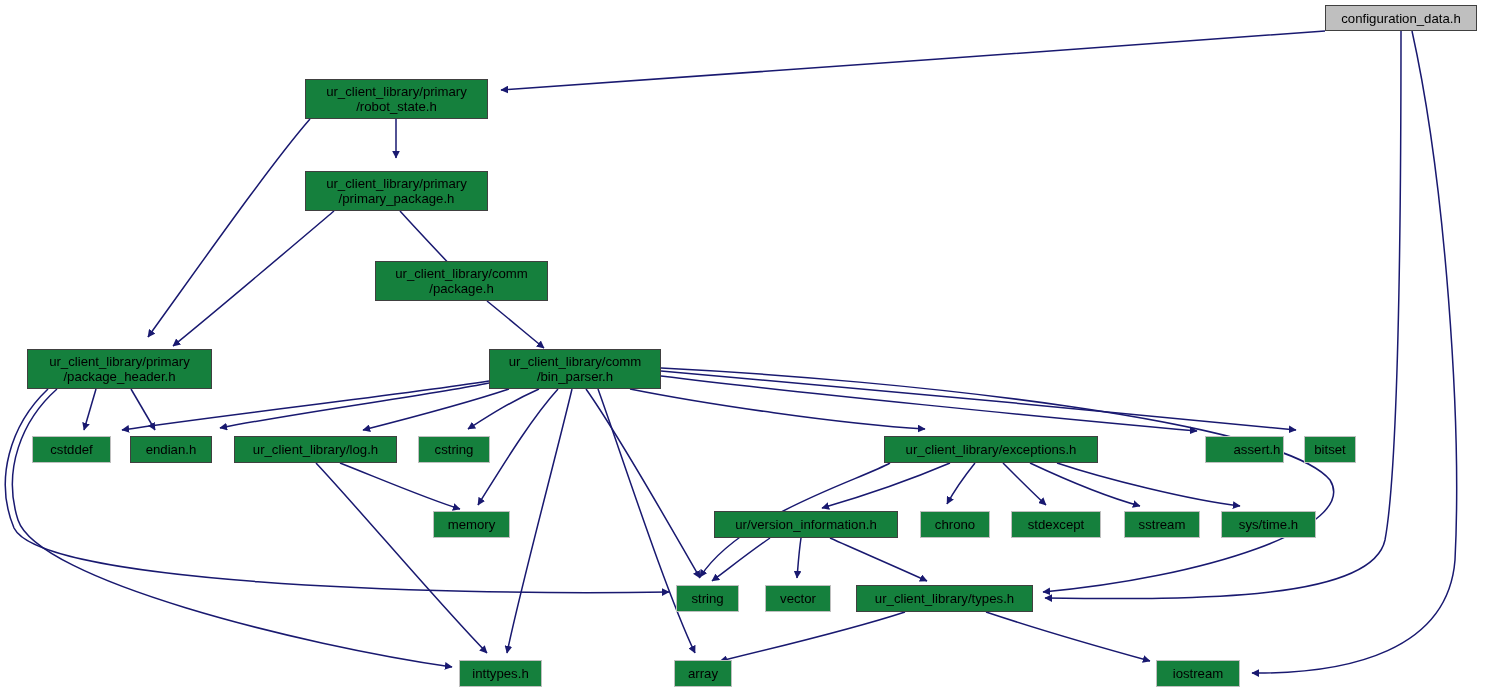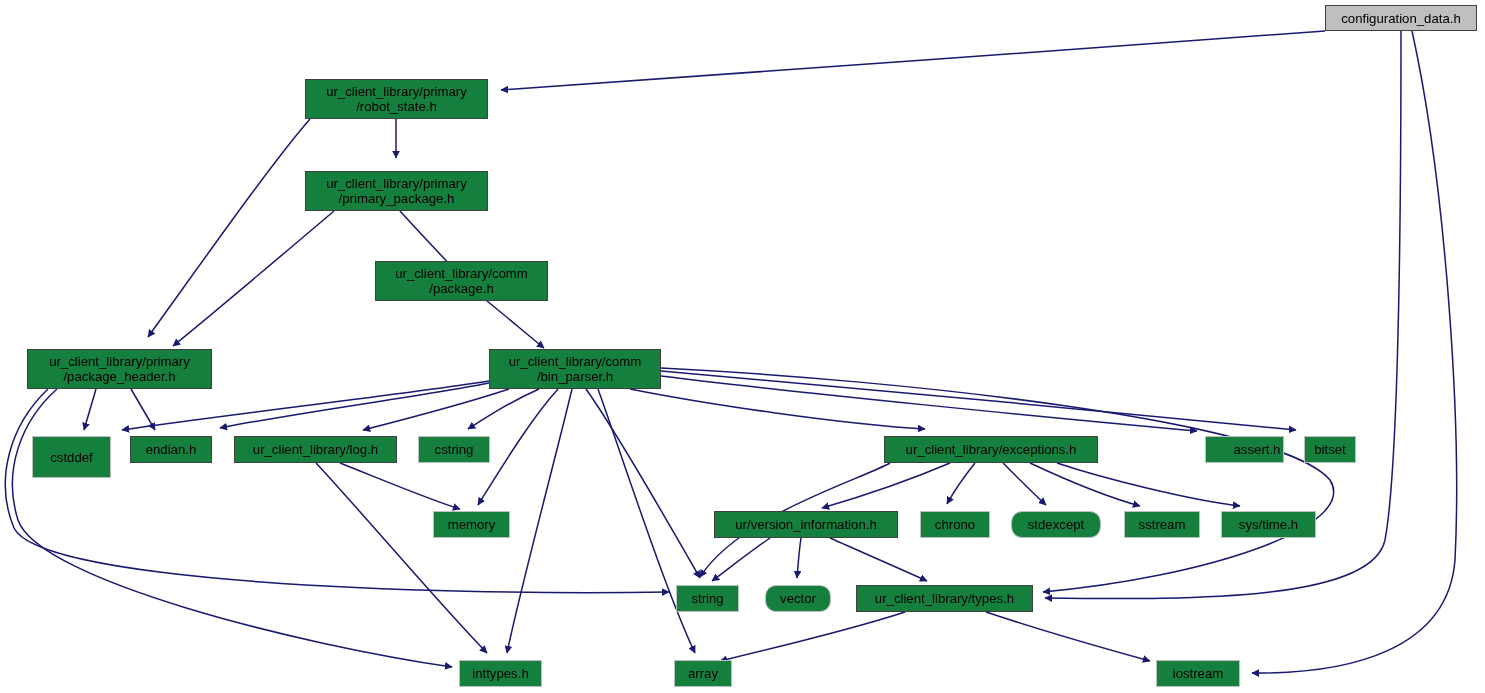--- a/index.html
+++ b/index.html
@@ -132,21 +132,21 @@
 /package.h</span>
   </div>
   <div class="node proj" style="left:27px;top:349px;width:185px;height:40px;">
     <span>ur_client_library/primary
 /package_header.h</span>
   </div>
   <div class="node proj" style="left:489px;top:349px;width:172px;height:40px;">
     <span>ur_client_library/comm
 /bin_parser.h</span>
   </div>
-  <div class="node sys" style="left:32px;top:436px;width:79px;height:42px;">
+  <div class="node sys" style="left:32px;top:436px;width:79px;height:27px;">
     <span>cstddef</span>
   </div>
   <div class="node proj" style="left:130px;top:436px;width:82px;height:27px;">
     <span>endian.h</span>
   </div>
   <div class="node proj" style="left:234px;top:436px;width:163px;height:27px;">
     <span>ur_client_library/log.h</span>
   </div>
   <div class="node sys" style="left:418px;top:436px;width:72px;height:27px;">
     <span>cstring</span>
@@ -162,33 +162,33 @@
   </div>
   <div class="node sys" style="left:433px;top:511px;width:77px;height:27px;">
     <span>memory</span>
   </div>
   <div class="node proj" style="left:714px;top:511px;width:184px;height:27px;">
     <span>ur/version_information.h</span>
   </div>
   <div class="node sys" style="left:920px;top:511px;width:70px;height:27px;">
     <span>chrono</span>
   </div>
-  <div class="node sys" style="left:1011px;top:511px;width:90px;height:27px;border-radius:11px;">
+  <div class="node sys" style="left:1011px;top:511px;width:90px;height:27px;">
     <span>stdexcept</span>
   </div>
   <div class="node sys" style="left:1124px;top:511px;width:76px;height:27px;">
     <span>sstream</span>
   </div>
   <div class="node sys" style="left:1221px;top:511px;width:95px;height:27px;">
     <span>sys/time.h</span>
   </div>
   <div class="node sys" style="left:676px;top:585px;width:63px;height:27px;">
     <span>string</span>
   </div>
-  <div class="node sys" style="left:765px;top:585px;width:66px;height:27px;border-radius:11px;">
+  <div class="node sys" style="left:765px;top:585px;width:66px;height:27px;">
     <span>vector</span>
   </div>
   <div class="node proj" style="left:856px;top:585px;width:177px;height:27px;">
     <span>ur_client_library/types.h</span>
   </div>
   <div class="node sys" style="left:459px;top:660px;width:83px;height:27px;">
     <span>inttypes.h</span>
   </div>
   <div class="node sys" style="left:674px;top:660px;width:58px;height:27px;">
     <span>array</span>

